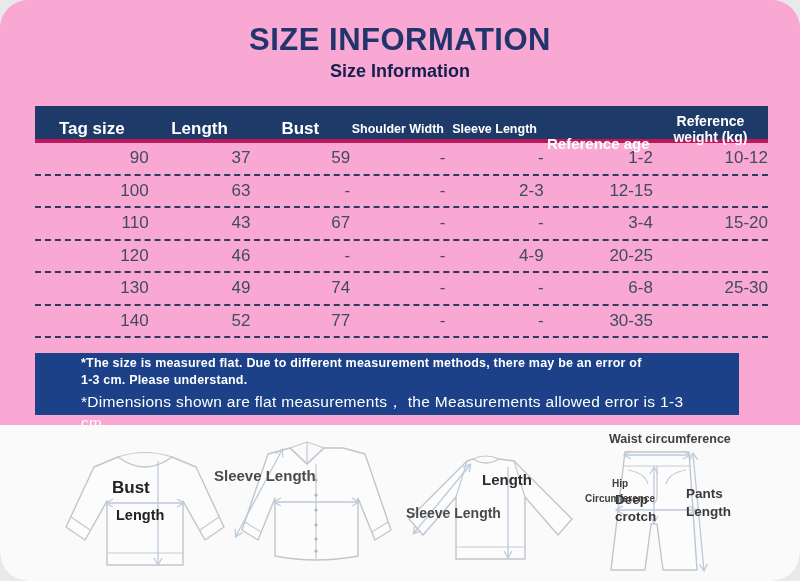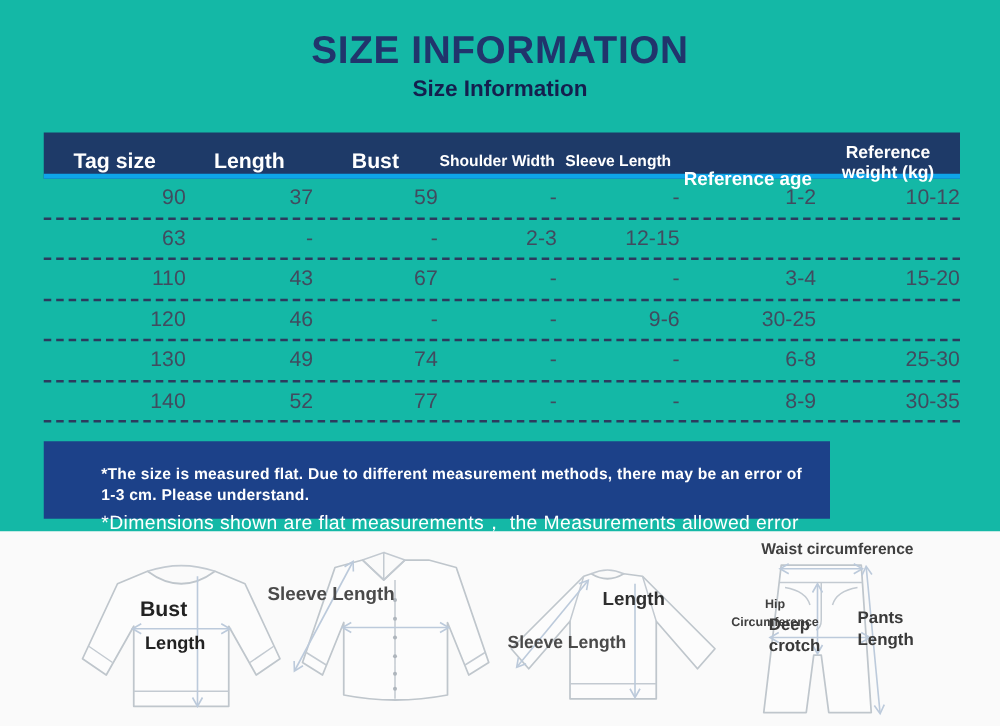--- a/index.html
+++ b/index.html
@@ -1,54 +1,54 @@
 <!DOCTYPE html>
 <html><head>
 <meta charset="utf-8">
 <style>
   * { margin:0; padding:0; box-sizing:border-box; }
   body { background:#e9e9e9; font-family:"Liberation Sans", sans-serif; }
   #page {
     position:relative; width:800px; height:581px; margin:0 auto;
-    background:#14b8a6; overflow:hidden;
+    background:#f9a8d4; overflow:hidden;border-radius:28px;
   }
   
   .title {
     position:absolute; top:22px; left:0; width:100%;
     text-align:center; font-size:31px; font-weight:bold;
     color:#21346c; letter-spacing:0.5px;
   }
   .subtitle {
     position:absolute; top:61px; left:0; width:100%;
     text-align:center; font-size:18px; font-weight:bold; color:#141f4e;
   }
   
   .size-table { position:absolute; left:35px; top:106px; width:733px; }
   .thead {
     display:grid;
     grid-template-columns:15.5% 13.9% 13.6% 13.0% 13.4% 14.9% 15.7%;
-    background:#1e3a68; border-bottom:4px solid #0ea5e9;
+    background:#1e3a68; border-bottom:4px solid #be185d;
     height:37px; align-items:center;
   }
   .thead .hcell { text-align:center; color:#ffffff; font-weight:bold; }
   .hc-0,.hc-1,.hc-2 { font-size:17px; }
   .hc-3,.hc-4 { font-size:12.5px; }
   .hc-5 { font-size:15px;margin-top:29px; }
   .hc-6 { font-size:14px; }
   .trow {
     display:grid;
     grid-template-columns:15.5% 13.9% 13.6% 13.0% 13.4% 14.9% 15.7%;
     height:32.5px; align-items:center;
     border-bottom:2px dashed #2c3b5e;
   }
   .trow .cell { text-align:right; font-size:17px; color:#414b5f; }
   
   .note-box {
-    position:absolute; left:35px; top:353px; width:629px; height:62px;
-    background:#1c4189; color:#ffffff; padding:18px 16px 6px 46px;
+    position:absolute; left:35px; top:353px; width:704px; height:62px;
+    background:#1c4189; color:#ffffff; padding:2px 16px 6px 46px;
   }
   .note-line1 {
     font-size:12.5px; font-weight:bold; line-height:1.35;
     max-width:575px; letter-spacing:0.2px;
   }
   .note-line2 { font-size:15.5px; font-weight:400; margin-top:3px; letter-spacing:0.3px; }
   
   .diagrams { position:absolute; left:0; top:425px; width:800px; height:156px; background:#fafafa; }
   .fig { position:absolute; }
   .fig svg { position:absolute; left:0; top:0; }
@@ -93,59 +93,59 @@
     <div class="trow">
       <div class="cell">90</div>
       <div class="cell">37</div>
       <div class="cell">59</div>
       <div class="cell">-</div>
       <div class="cell">-</div>
       <div class="cell">1-2</div>
       <div class="cell">10-12</div>
     </div>
     <div class="trow">
+      <div class="cell">100</div>
       <div class="cell">63</div>
       <div class="cell">-</div>
       <div class="cell">-</div>
       <div class="cell">2-3</div>
       <div class="cell">12-15</div>
     </div>
     <div class="trow">
       <div class="cell">110</div>
       <div class="cell">43</div>
       <div class="cell">67</div>
       <div class="cell">-</div>
       <div class="cell">-</div>
       <div class="cell">3-4</div>
       <div class="cell">15-20</div>
     </div>
     <div class="trow">
       <div class="cell">120</div>
       <div class="cell">46</div>
       <div class="cell">-</div>
       <div class="cell">-</div>
-      <div class="cell">9-6</div>
-      <div class="cell">30-25</div>
+      <div class="cell">4-9</div>
+      <div class="cell">20-25</div>
     </div>
     <div class="trow">
       <div class="cell">130</div>
       <div class="cell">49</div>
       <div class="cell">74</div>
       <div class="cell">-</div>
       <div class="cell">-</div>
       <div class="cell">6-8</div>
       <div class="cell">25-30</div>
     </div>
     <div class="trow">
       <div class="cell">140</div>
       <div class="cell">52</div>
       <div class="cell">77</div>
       <div class="cell">-</div>
       <div class="cell">-</div>
-      <div class="cell">8-9</div>
       <div class="cell">30-35</div>
     </div>
   </div>
 
   <div class="note-box">
     <div class="note-line1">*The size is measured flat. Due to different measurement methods, there may be an error of 1-3 cm. Please understand.</div>
     <div class="note-line2">*Dimensions shown are flat measurements， the Measurements allowed error is 1-3 cm，</div>
   </div>
 
   <div class="diagrams">

